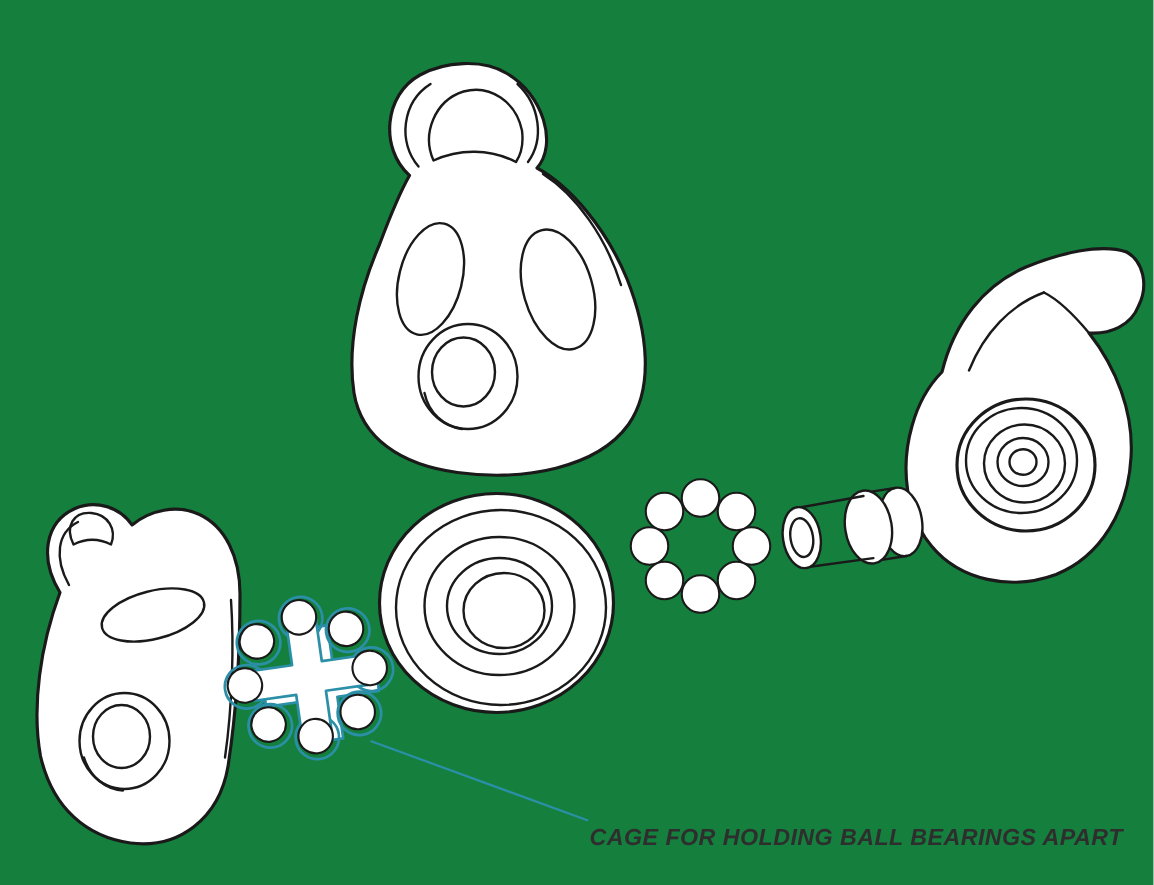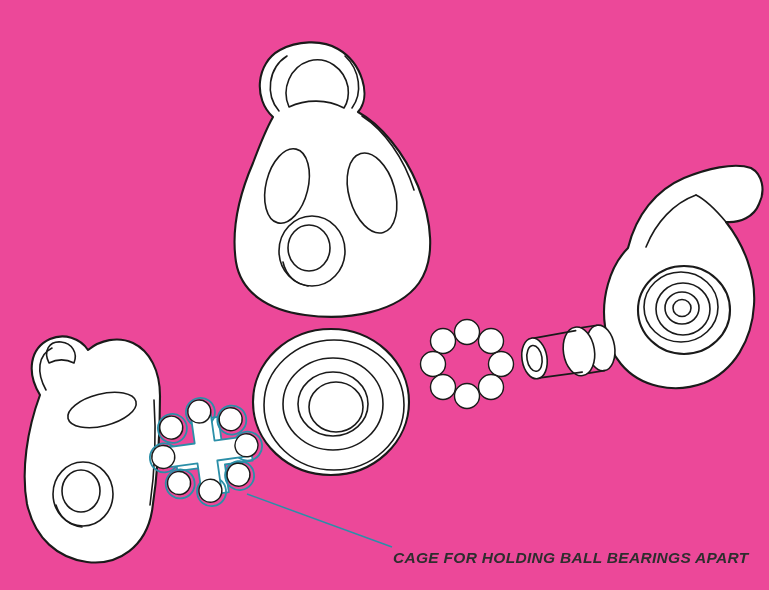--- a/index.html
+++ b/index.html
@@ -1,20 +1,20 @@
 <!DOCTYPE html>
 <html style="--accent: #2b8fa8; --ink: #1a1a1a; --label: #2e2e2e;"><head>
 <meta charset="utf-8">
 <style>
   html, body { margin: 0; padding: 0; background: #ffffff; }
   .stage {
     position: relative;
     width: 769px;
     height: 590px;
-    background: #ec4899;
+    background: #15803d;
     overflow: hidden;
     font-family: "Liberation Sans", sans-serif;
   }
   svg { display: block; }
   .ink       { fill: none;    stroke: var(--ink, #1a1a1a); stroke-width: 1.6; stroke-linecap: round; stroke-linejoin: round; }
   .ink-fill  { fill: #ffffff; stroke: var(--ink, #1a1a1a); stroke-width: 1.6; stroke-linejoin: round; }
   .ink-thick { fill: #ffffff; stroke: var(--ink, #1a1a1a); stroke-width: 2.1; stroke-linejoin: round; }
   .accent    { fill: none;    stroke: var(--accent, #2b8fa8); stroke-width: 1.8; stroke-linejoin: round; }
   .accent-fill { fill: #ffffff; stroke: var(--accent, #2b8fa8); stroke-width: 1.8; stroke-linejoin: round; }
   .leader    { fill: none;    stroke: var(--accent, #2b8fa8); stroke-width: 1.5; }

